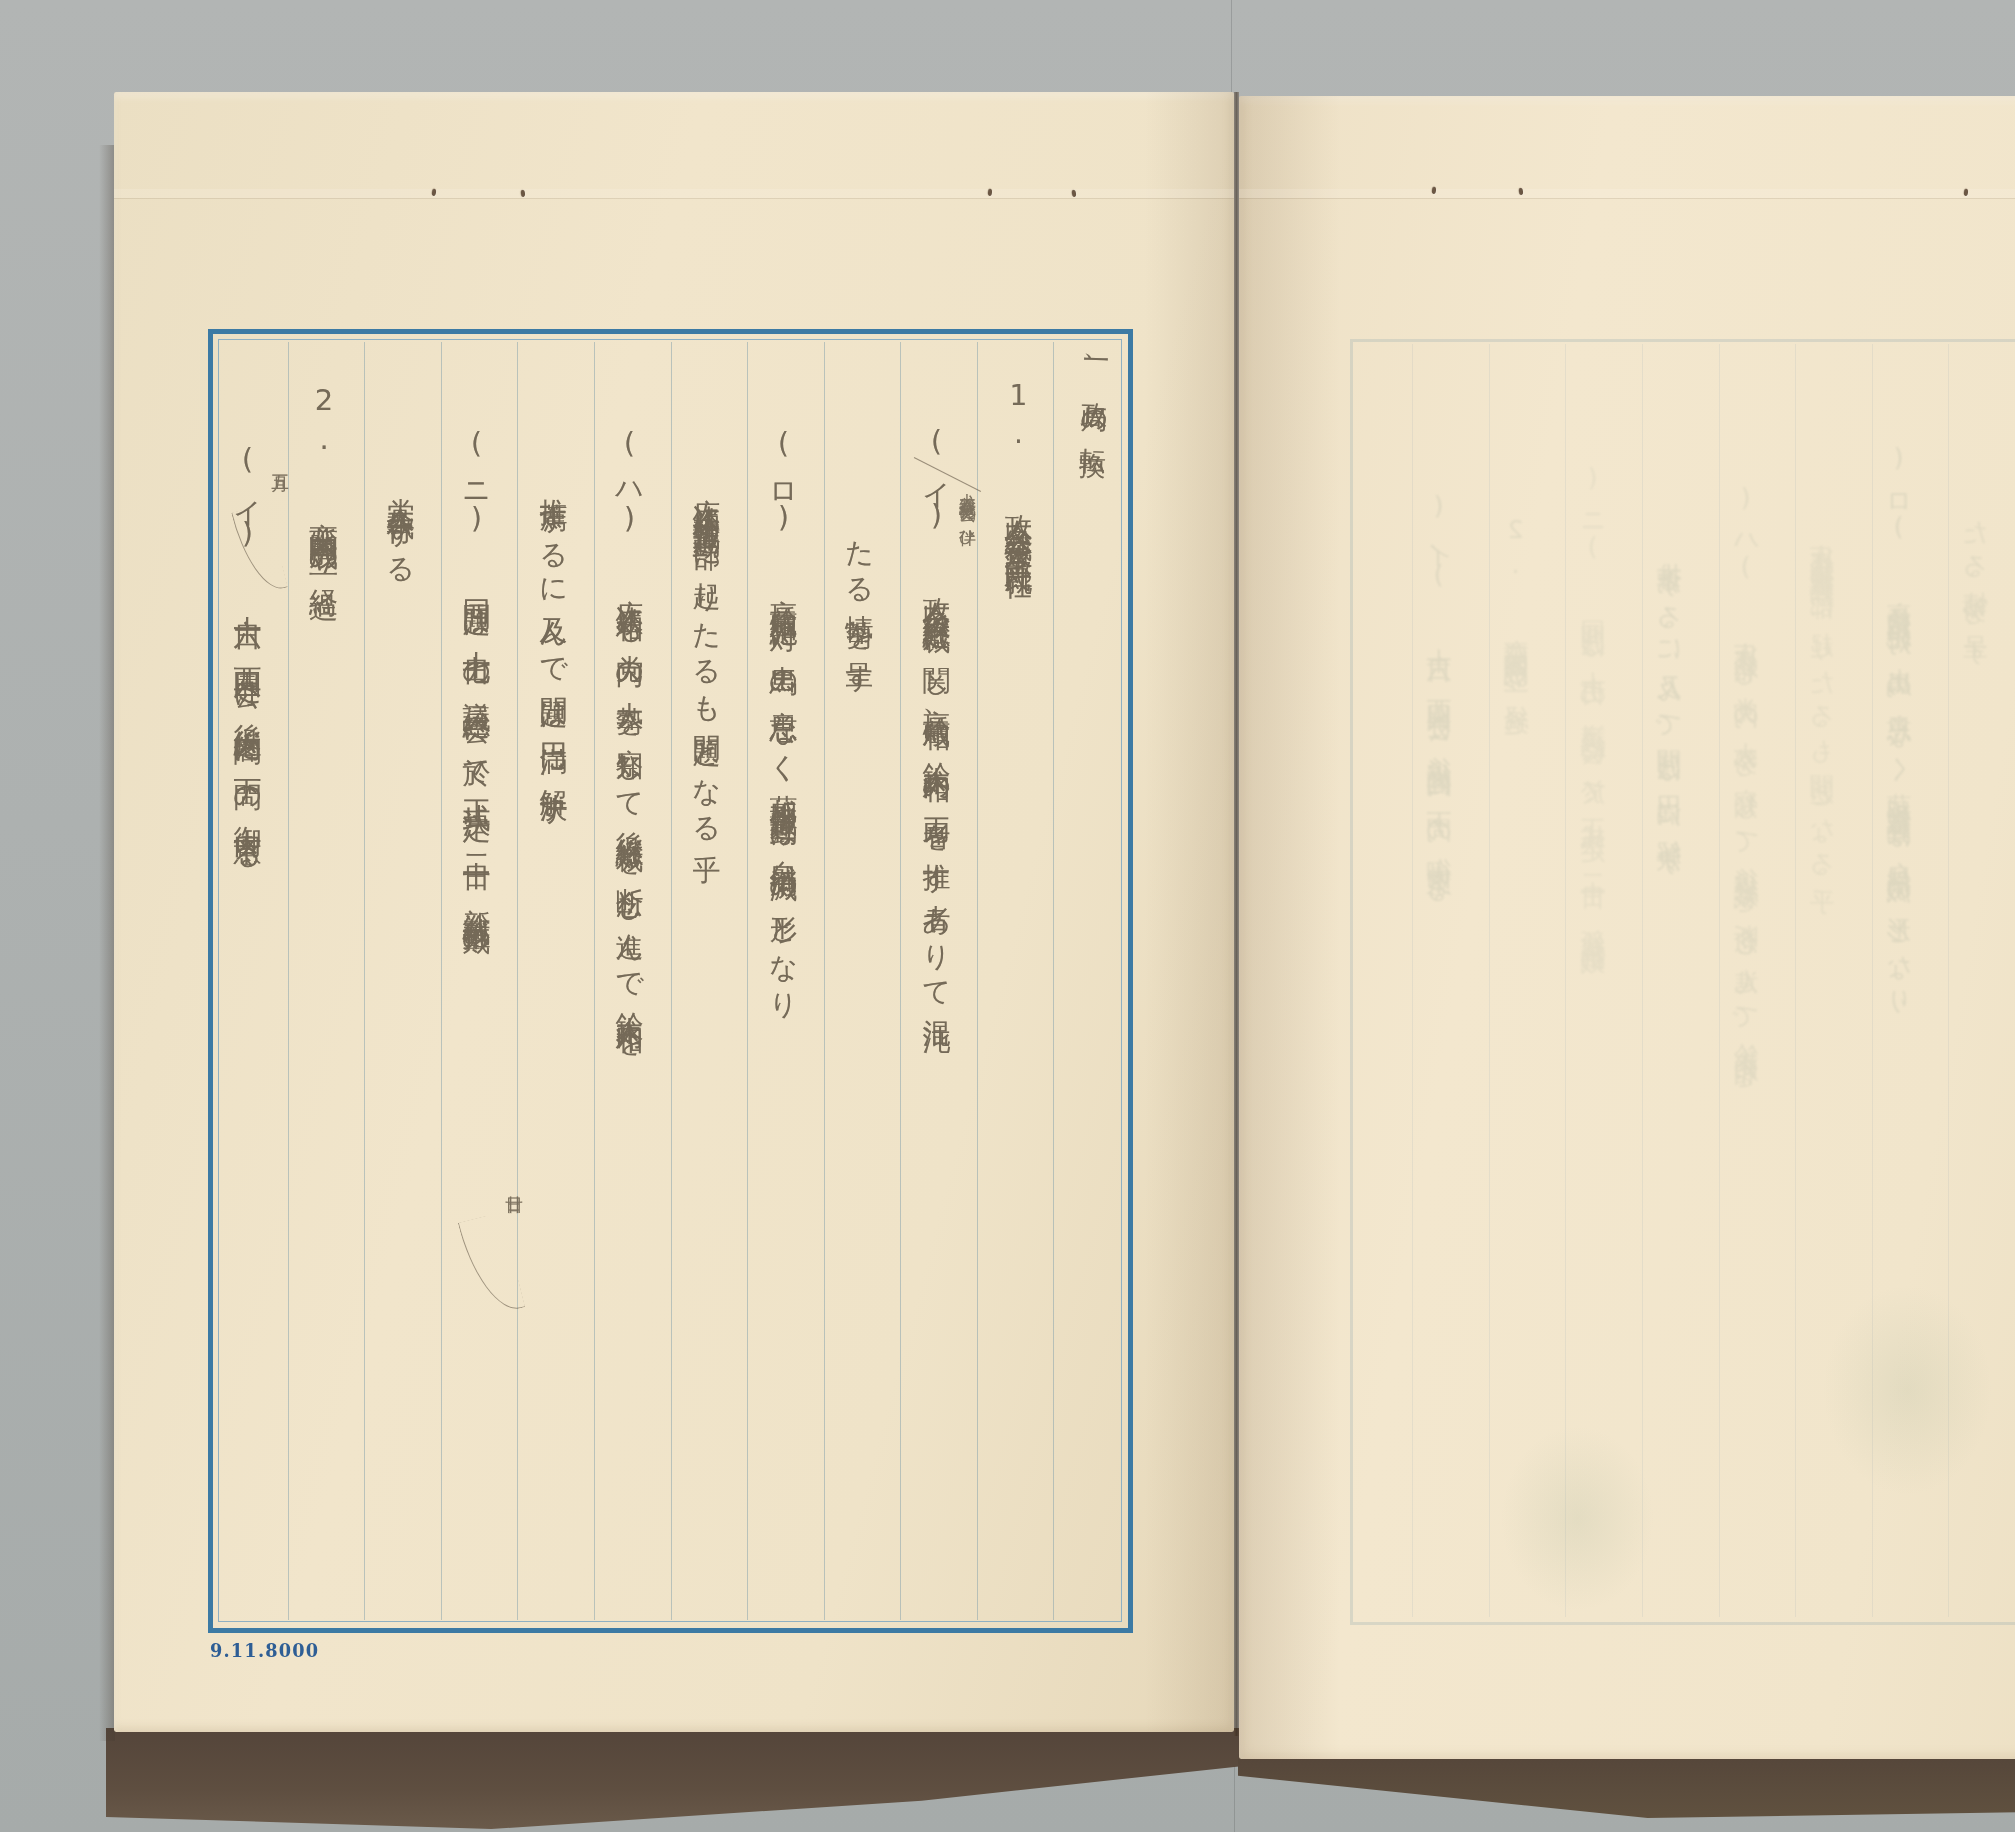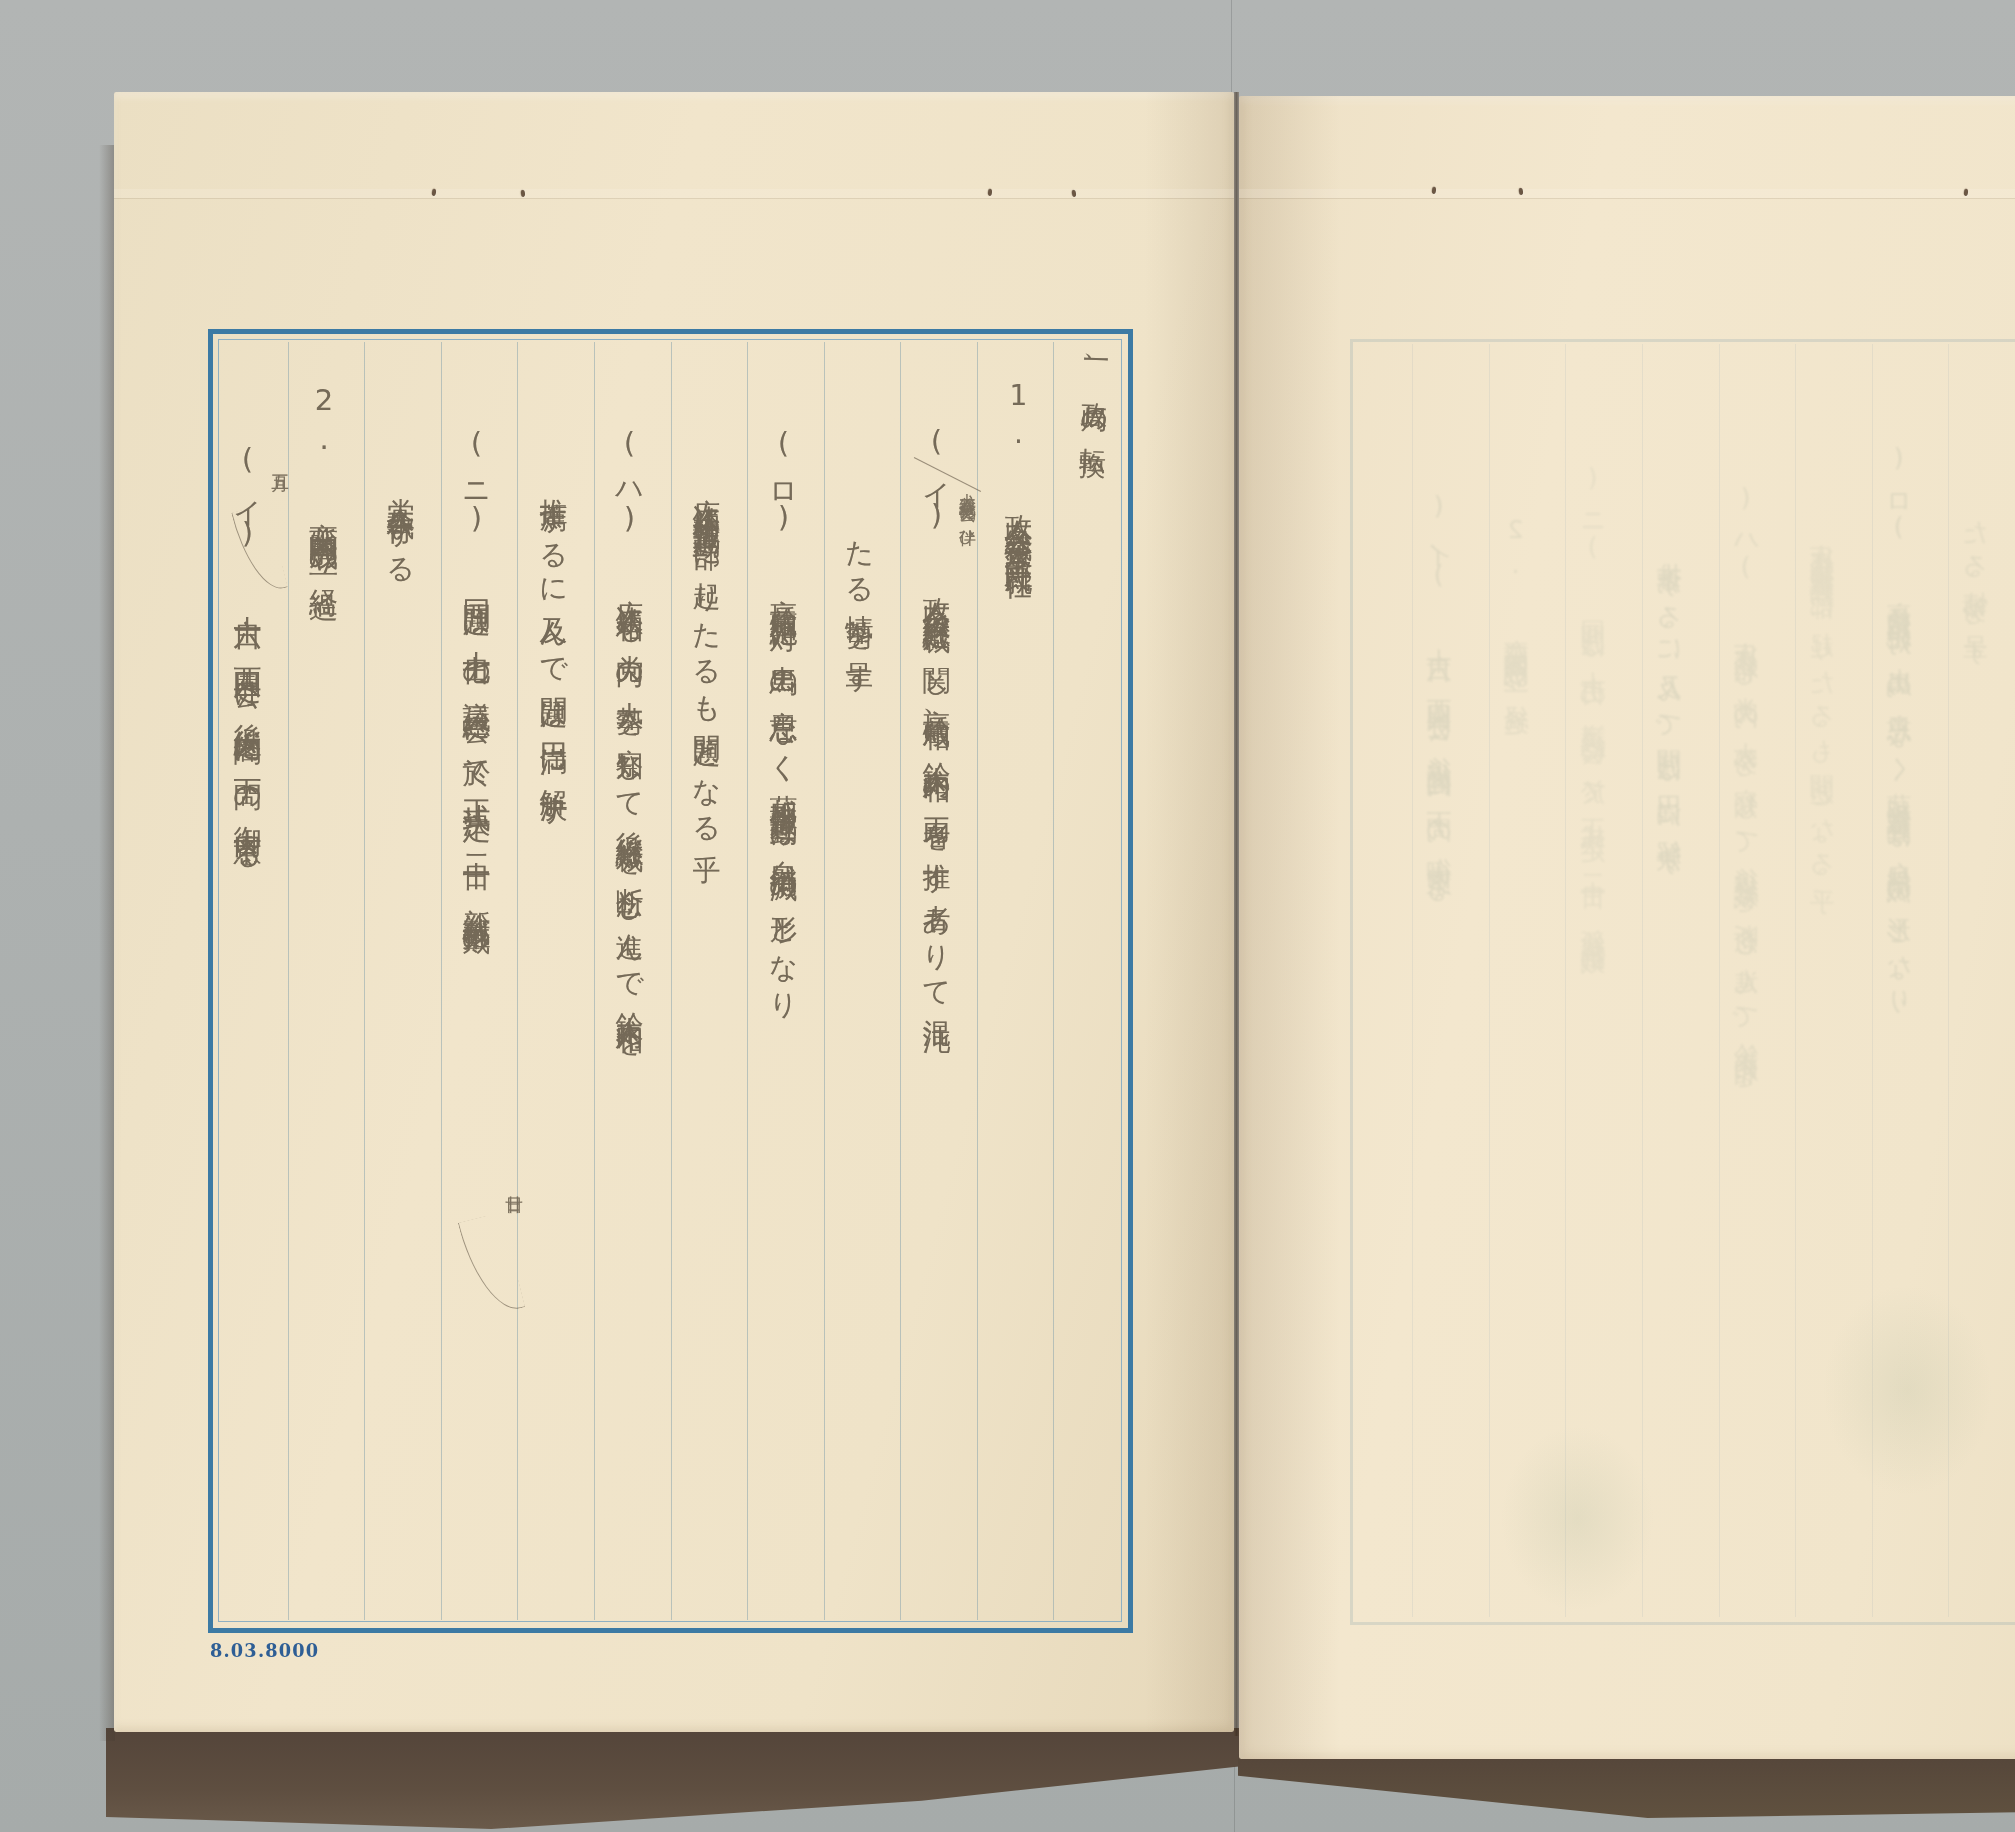--- a/index.html
+++ b/index.html
@@ -112,21 +112,21 @@
     <div class="hw" style="left:190px;top:291px;font-size:29px;">2. 齋藤内閣成立の経過</div>
     <div class="hw" style="left:114px;top:351px;font-size:28px;">(イ) 十六日 西園寺公に後継内閣に下問の御内意下る</div>
 
     <div class="ins-line" style="left:800px;top:365px;width:75px;transform:rotate(27deg);"></div>
     <div class="hw hw-small" style="left:843px;top:388px;font-size:17px;">犬養総裁薨去に伴ひ</div>
     <div class="ins-curve" style="left:355px;top:1124px;width:44px;height:97px;transform:rotate(-14deg);"></div>
     <div class="hw hw-small" style="left:388px;top:1089px;font-size:17.7px;">廿日</div>
     <div class="ins-curve" style="left:127px;top:415px;width:36px;height:85px;transform:rotate(-14deg);"></div>
     <div class="hw hw-small" style="left:154px;top:368px;font-size:17.7px;">五月</div>
 
-    <div class="stamp" style="left:96px;top:1548px;font-size:17.7px;">8.03.8000</div>
+    <div class="stamp" style="left:96px;top:1548px;font-size:17.7px;">9.11.8000</div>
 
     <div class="hole" style="left:318px;top:97px;transform:rotate(8deg);"></div>
     <div class="hole" style="left:407px;top:98px;transform:rotate(-6deg);"></div>
     <div class="hole" style="left:874px;top:97px;transform:rotate(6deg);"></div>
     <div class="hole" style="left:958px;top:98px;transform:rotate(-8deg);"></div>
   </div>
 
   <div class="page" id="page-right">
     <div class="gutter-shade-r"></div>
     <div class="crease-hi" style="top:93px;"></div>

